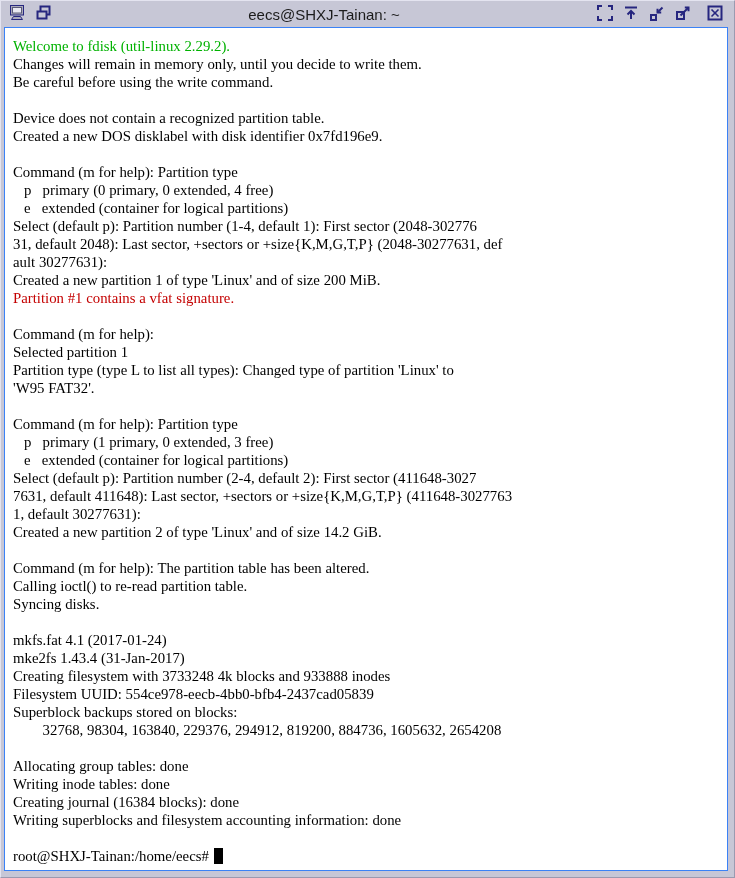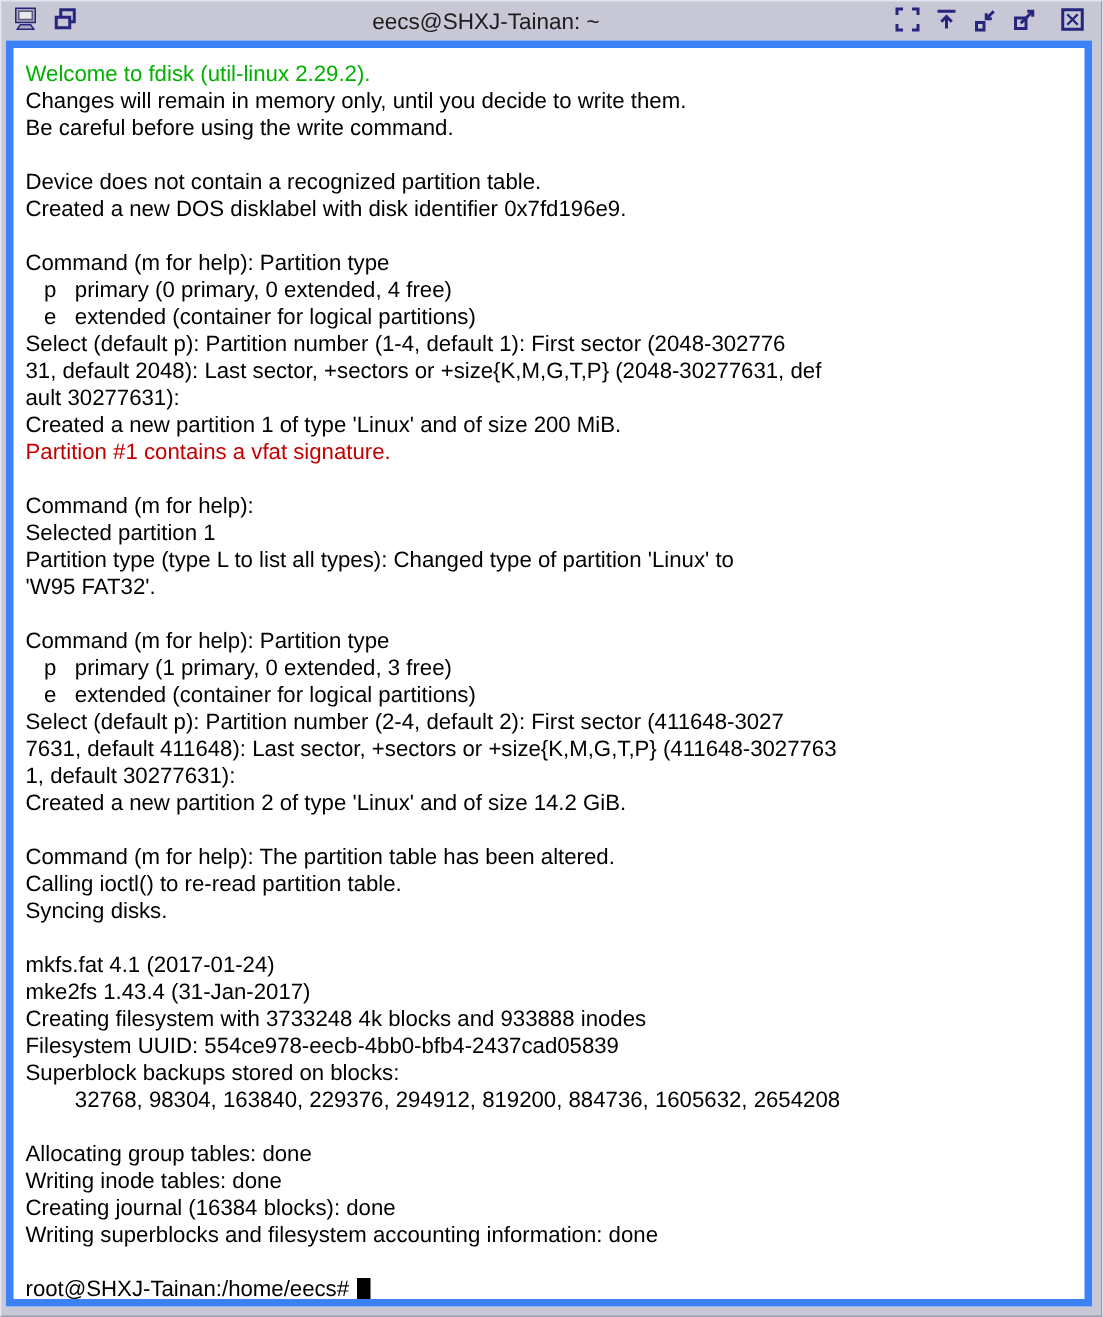--- a/index.html
+++ b/index.html
@@ -23,24 +23,24 @@
   }
   .title{
     flex:1;text-align:center;
     font-family:"Liberation Sans",sans-serif;
     font-size:15px;color:#1c1c1c;
     white-space:nowrap;overflow:hidden;
   }
   .terminal{
     flex:1 1 auto;
     background:#ffffff;
-    border:5px solid #3b82f6;
+    border:1px solid #3b82f6;
     overflow:hidden;
     padding:9px 0 0 8px;
-    font-family:Liberation Sans, sans-serif;
+    font-family:Liberation Serif, serif;
     font-size:14.8px;
     line-height:18px;
     color:#000000;
     white-space:pre;
   }
   .tline{height:18px;}
   .cursor{
     display:inline-block;width:9px;height:16px;
     background:#000000;vertical-align:text-bottom;
     margin-left:1px;

